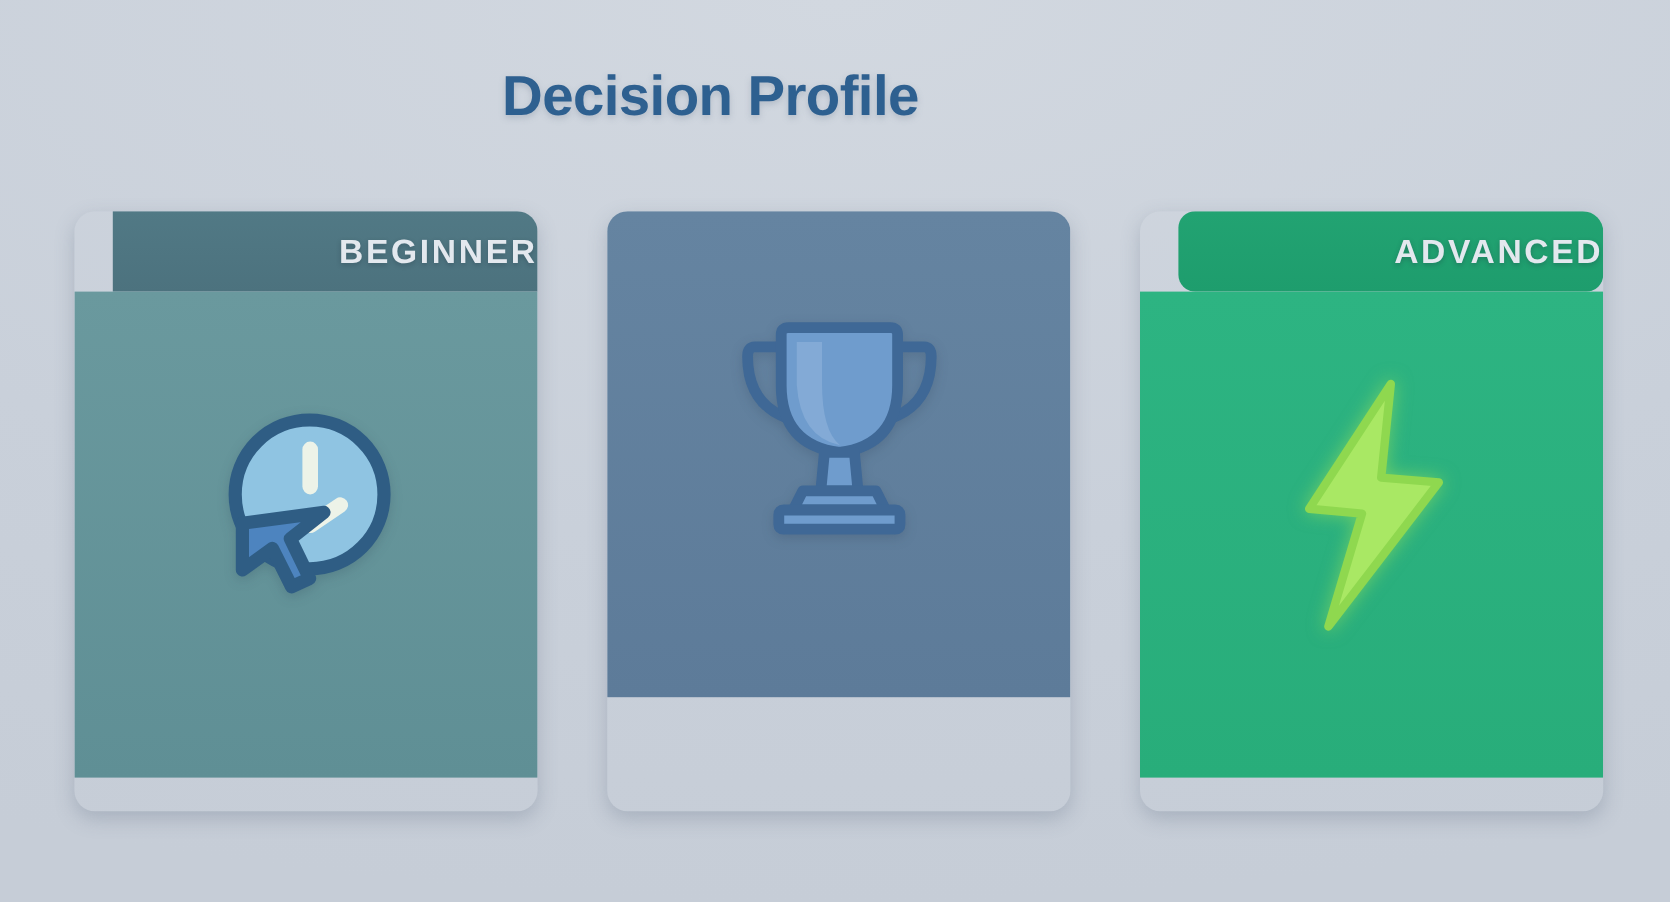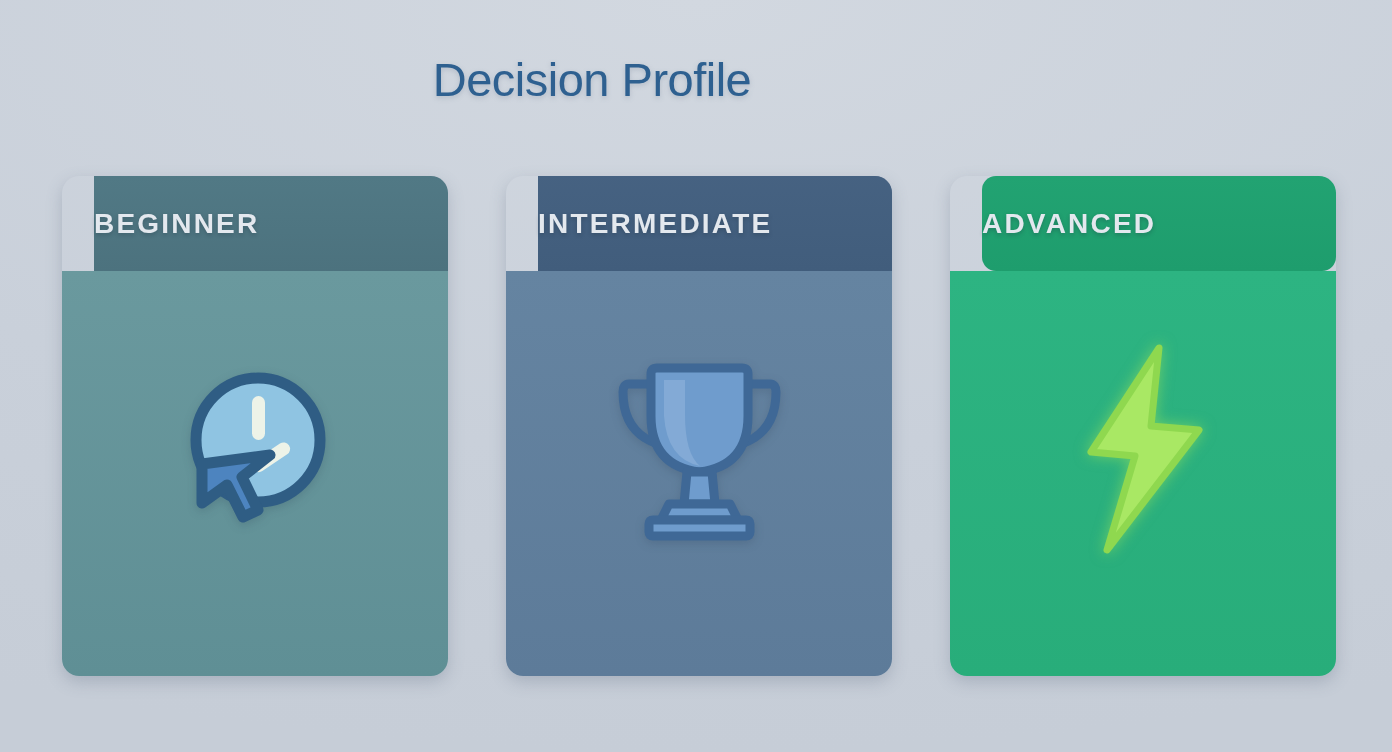--- a/index.html
+++ b/index.html
@@ -21,21 +21,21 @@
     background:
       radial-gradient(120% 100% at 50% 0%, #d2d8e0 0%, #c9d0da 60%, #c6cdd7 100%);
   }
   .page-title {
     position: absolute;
     top: 52px;
     left: 0;
     width: 1184px;
     text-align: center;
     font-size: 47px;
-    font-weight: normal;
+    font-weight: bold;
     letter-spacing: -0.5px;
     color: #2e6090;
     text-shadow: 0 2px 5px rgba(120,135,155,0.35);
   }
   .cards {
     position: absolute;
     top: 176px;
     left: 62px;
     width: 1274px;
     height: 500px;
@@ -44,24 +44,24 @@
   }
   .card {
     position: relative;
     width: 386px;
     height: 500px;
     border-radius: 17px;
     overflow: hidden;
     box-shadow: 0 6px 16px rgba(90,105,125,0.28);
   }
   .card-header {
-    height: 95px;
+    height: 67px;
     display: flex;
     align-items: center;
-    justify-content: flex-start;
+    justify-content: flex-end;
     margin-left: 32px;
   }
   .card-header-label {
     font-size: 28px;
     font-weight: bold;
     letter-spacing: 2.2px;
     color: #e3e8ee;
     text-shadow: 0 2px 4px rgba(30,45,60,0.30);
   }
   .card-body {
@@ -117,23 +117,20 @@
 
             <rect x="95" y="73" width="13" height="43" rx="6.5" fill="#edf3e8" transform="rotate(-124 101 94)"></rect>
 
             <path d="M32 100 L100 91 L72 113 L88 146 L73 153 L57 121 L32 139 Z" fill="#4d84bf" stroke="#2f5d84" stroke-width="11" stroke-linejoin="round" stroke-linecap="round"></path>
           </svg>
         </div>
       </div>
     </div>
 
     <div class="card card--intermediate">
-      <div class="card-header">
-        <div class="card-header-label">INTERMEDIATE</div>
-      </div>
       <div class="card-body">
         <div class="icon-wrap">
           <svg width="185" height="190" viewBox="0 0 185 190" class="soft-icon">
             <g stroke="#3f6896" stroke-width="9" stroke-linejoin="round" stroke-linecap="round">
 
               <path d="M52 30 L22 30 Q16 30 16 38 Q16 70 38 84 Q48 90 58 92" fill="none"></path>
 
               <path d="M133 30 L163 30 Q169 30 169 38 Q169 70 147 84 Q137 90 127 92" fill="none"></path>
 
               <path d="M44 20 Q44 14 50 14 L135 14 Q141 14 141 20 L141 62

